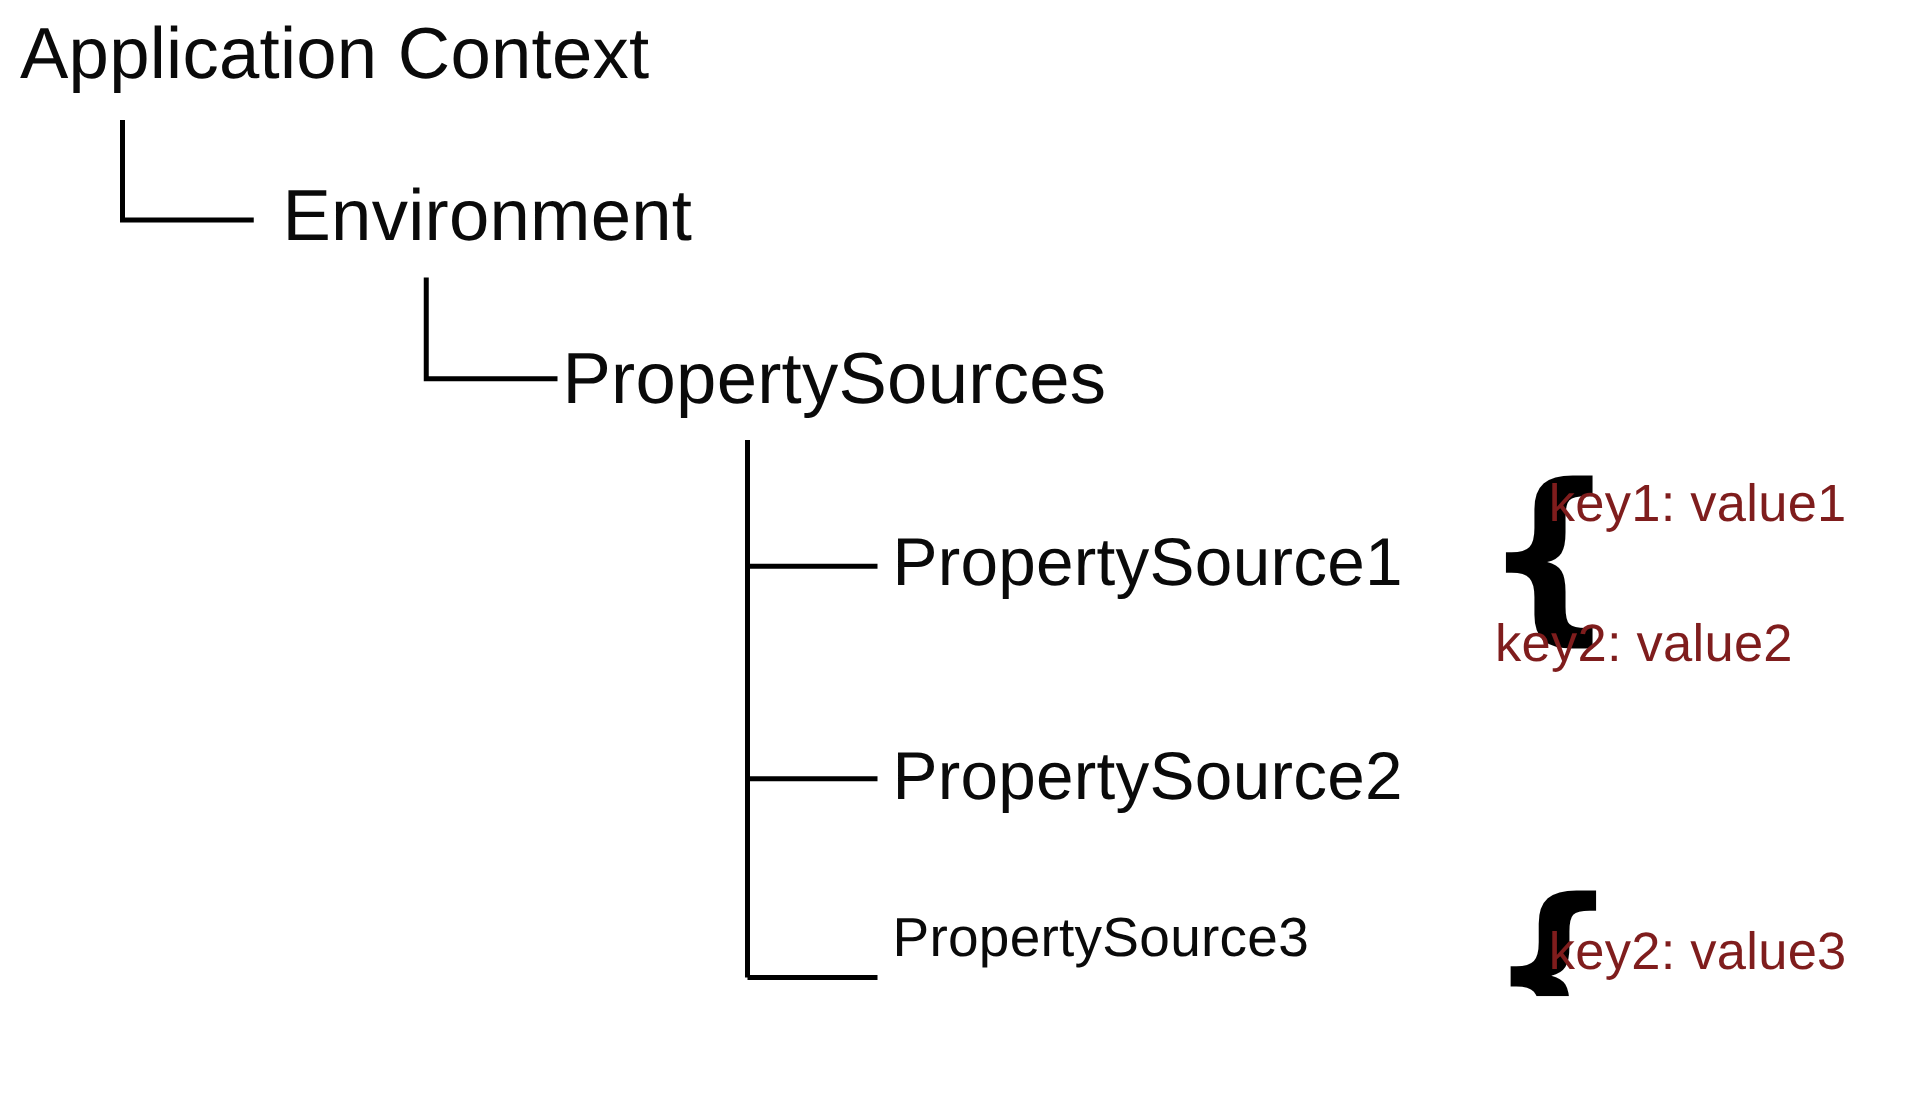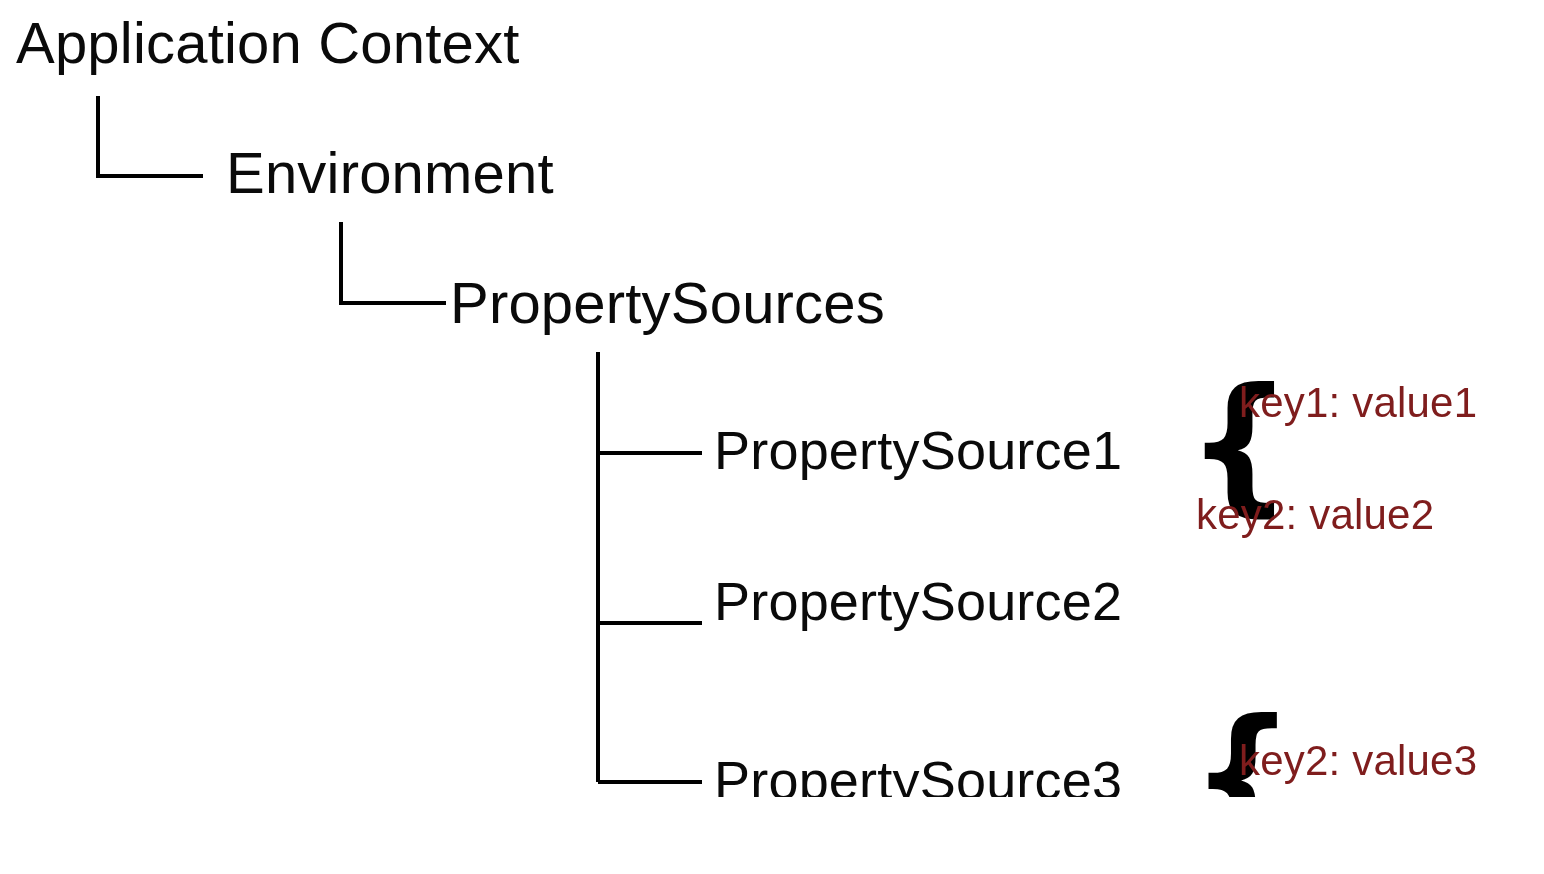--- a/index.html
+++ b/index.html
@@ -31,22 +31,22 @@
     color: #0a0a0a;
     font-weight: 300;
     white-space: nowrap;
     line-height: 1;
     letter-spacing: 0.2px;
   }
   .n-root      { left: 16px;  top: 14px;  font-size: 58px; }
   .n-env       { left: 226px; top: 144px; font-size: 58px; }
   .n-sources   { left: 450px; top: 274px; font-size: 58px; }
   .n-ps1       { left: 714px; top: 423px; font-size: 54px; }
-  .n-ps2       { left: 714px; top: 574px; font-size: 54px; }
-  .n-ps3       { left: 714px; top: 753px; font-size: 54px; }
+  .n-ps2       { left: 714px; top: 594px; font-size: 54px; }
+  .n-ps3       { left: 714px; top: 729px; font-size: 44px; }
 
   .brace {
     position: absolute;
     color: #000000;
     font-weight: 700;
     line-height: 1;
     white-space: nowrap;
     font-family: "DejaVu Sans", sans-serif;
   }
   .brace-1 { left: 1186px; top: 368px; font-size: 150px; }

